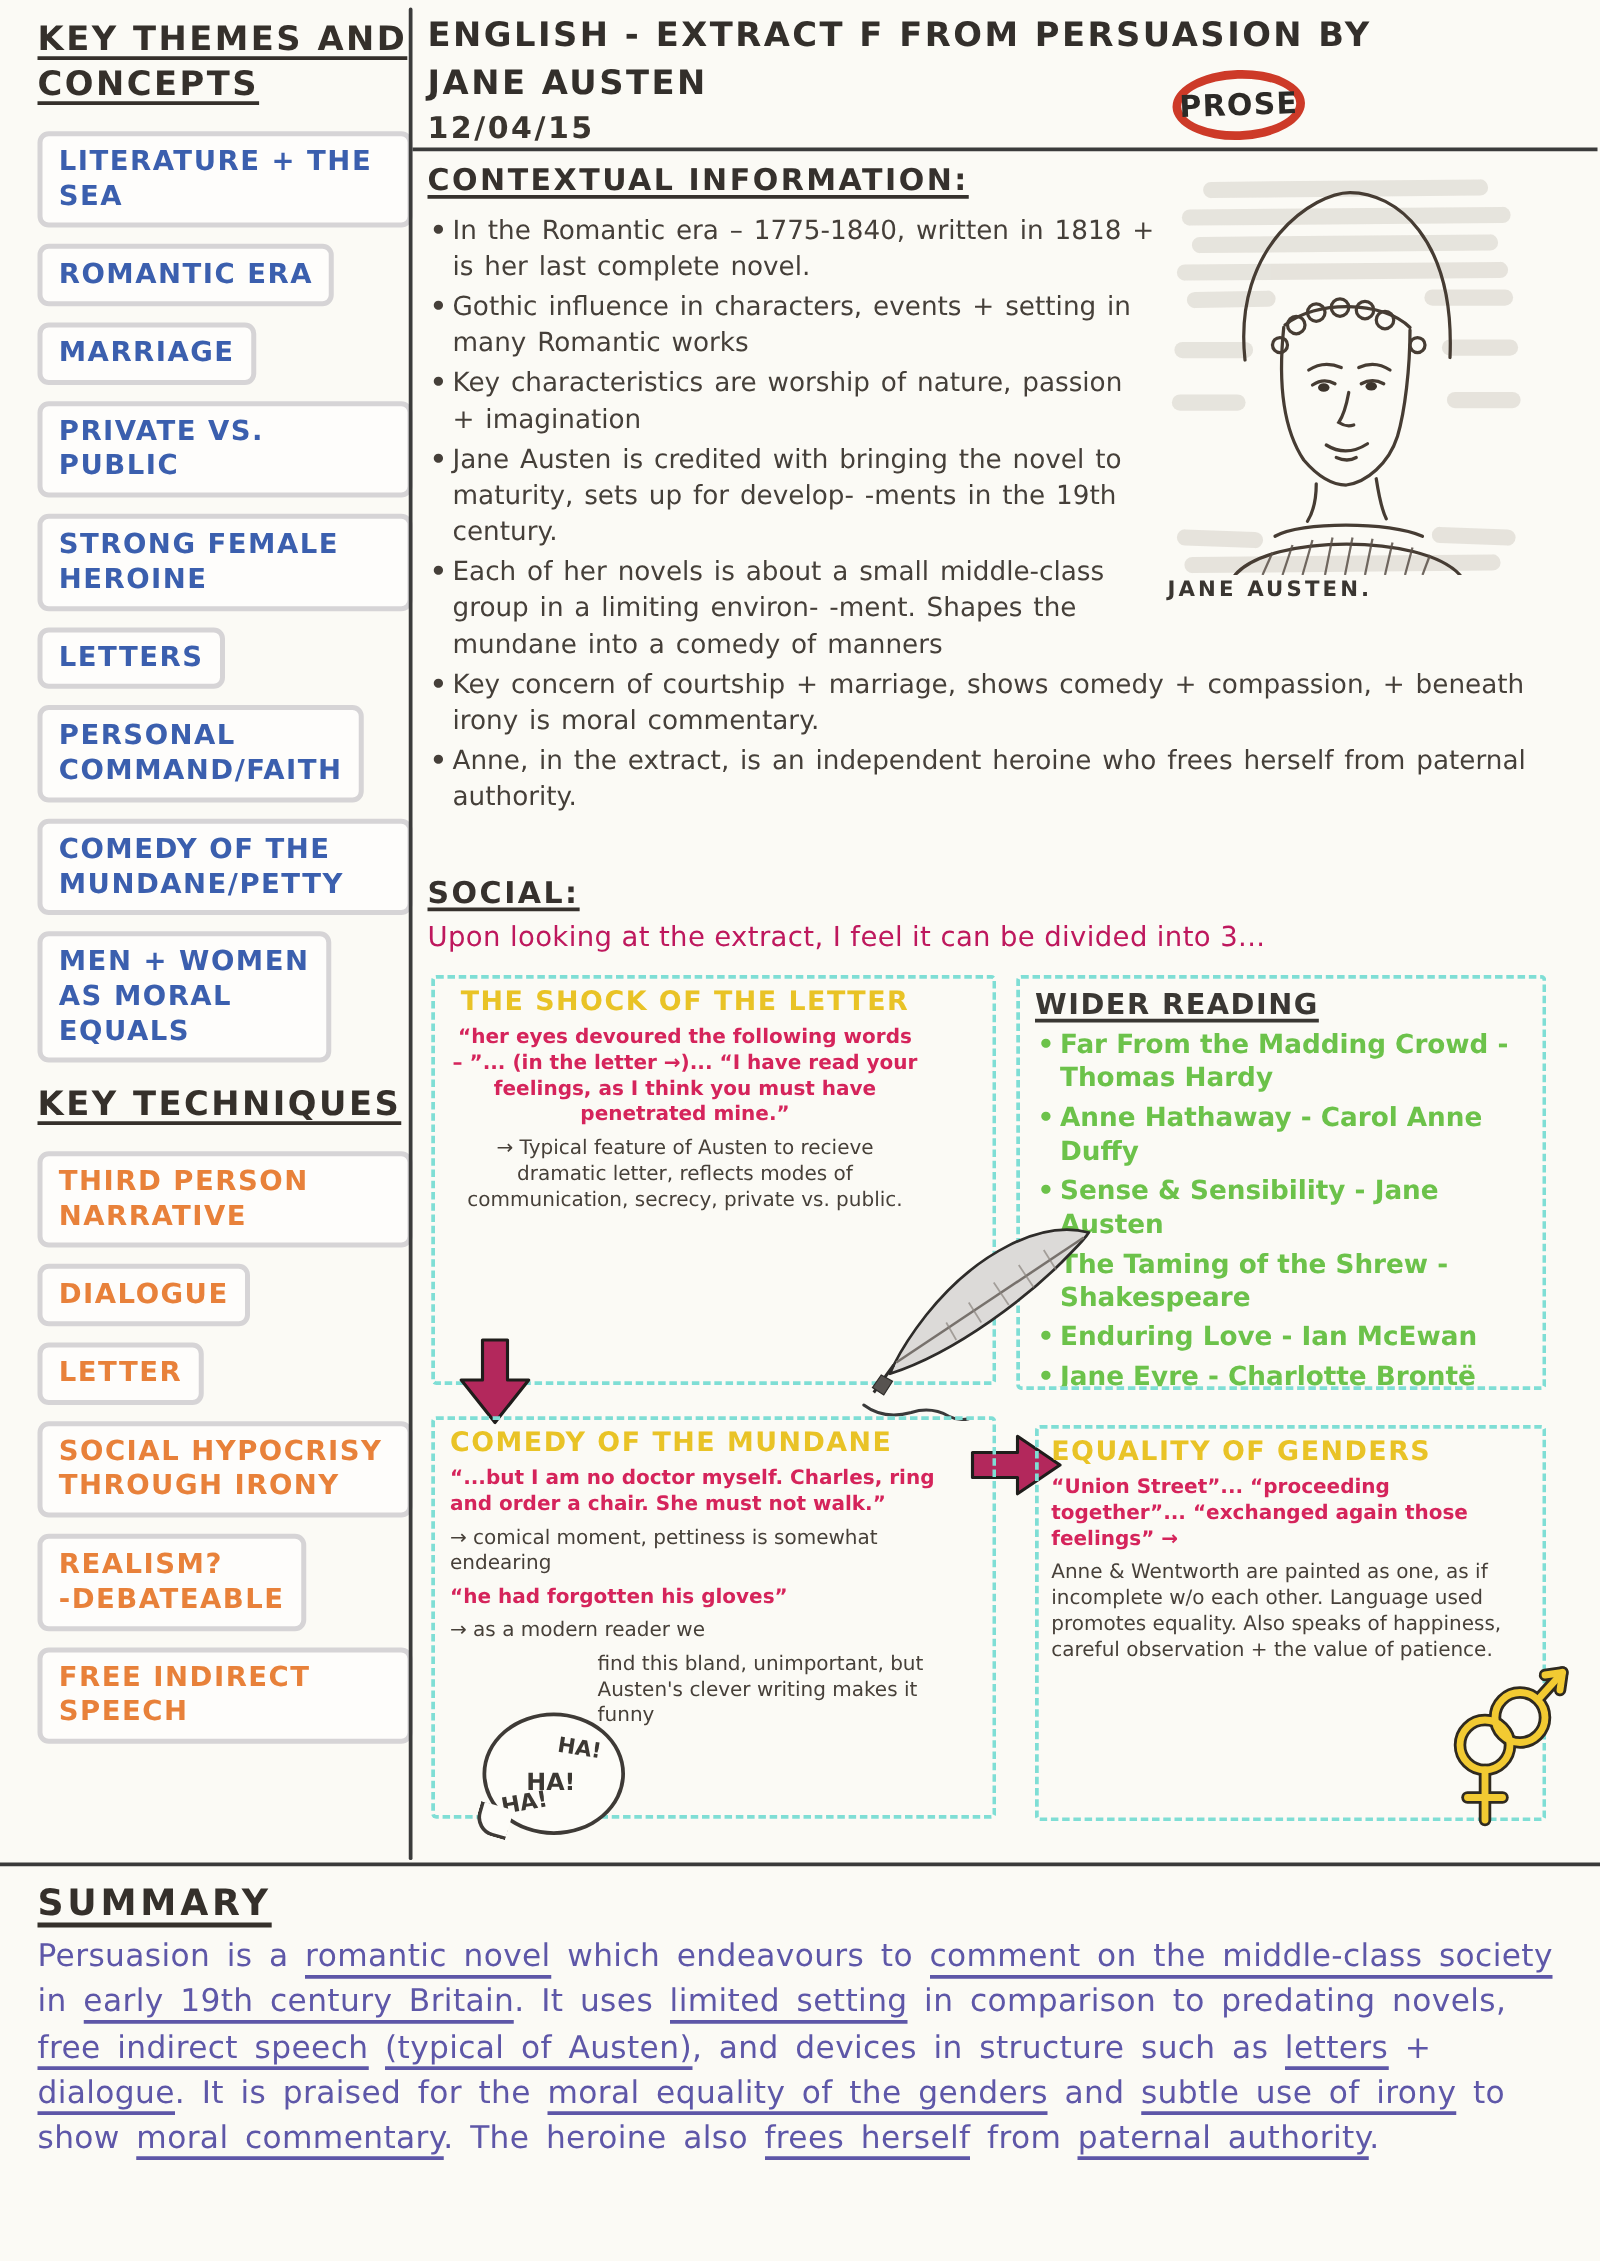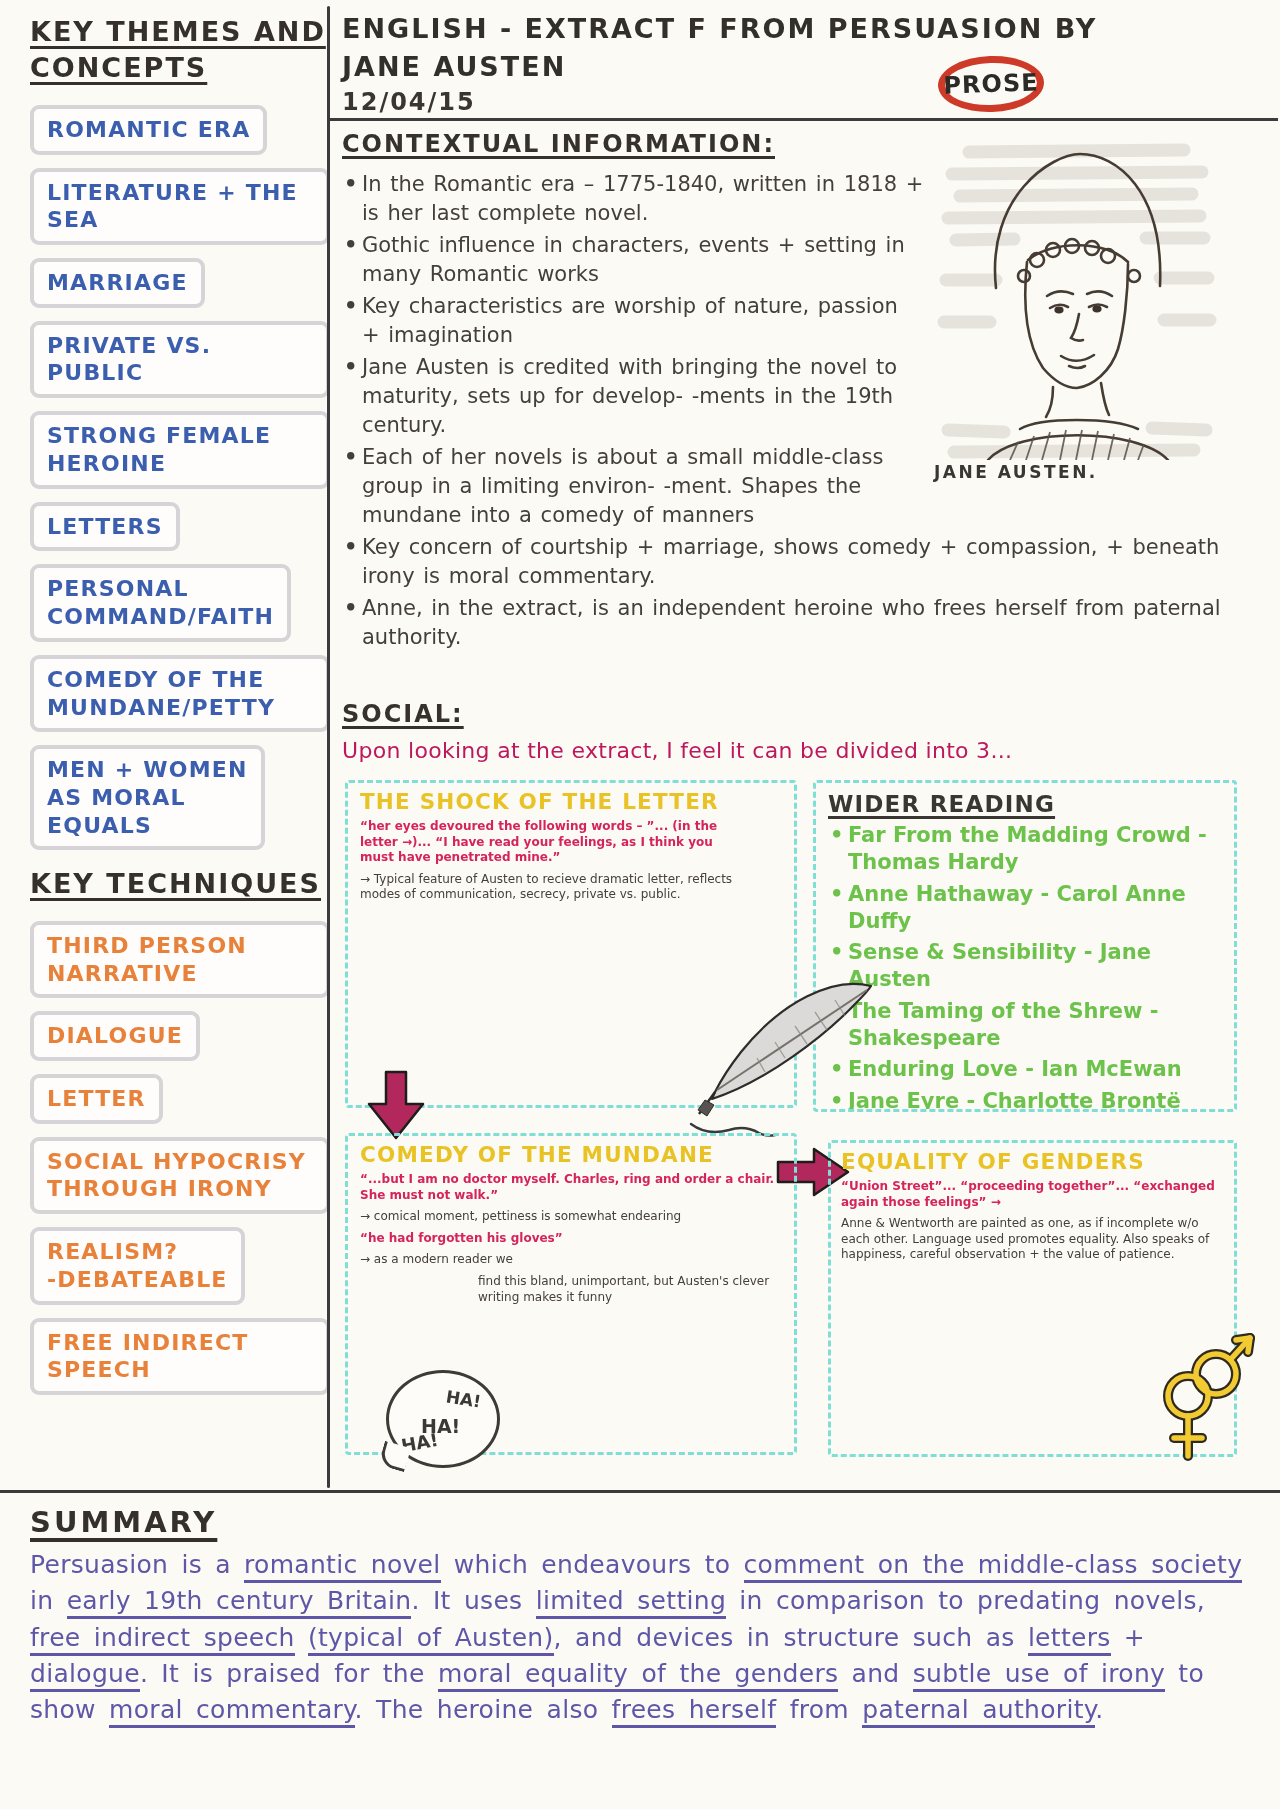--- a/index.html
+++ b/index.html
@@ -43,28 +43,28 @@
   .ctx-li{position:relative;padding-left:20px;font-size:21px;line-height:1.38;font-weight:500;
           color:#453f39;margin-bottom:3px;word-spacing:2px;}
   .ctx-li::before{content:"•";position:absolute;left:2px;top:0;font-weight:700;}
 
   .extract-head{position:absolute;left:12px;top:700px;}
   .extract-intro{position:absolute;left:12px;top:738px;margin:0;font-size:22px;font-weight:500;
                  letter-spacing:.3px;color:#be185d;}
 
   
   .xbox{position:absolute;border:3px dashed var(--teal);border-radius:4px;overflow:hidden;background:transparent;}
-  .box-shock{left:15px;top:780px;width:452px;height:328px;padding:6px 58px 6px 12px;}
+  .box-shock{left:15px;top:780px;width:452px;height:328px;padding:6px 58px 6px 12px;text-align:center;}
   .box-wider{left:483px;top:780px;width:424px;height:332px;padding:8px 12px;}
   .box-comedy{left:15px;top:1133px;width:452px;height:322px;padding:6px 12px;}
   .box-equality{left:498px;top:1140px;width:409px;height:317px;padding:6px 10px;}
   .xbox-title{font-size:21.5px;font-weight:700;letter-spacing:1.2px;margin-bottom:5px;}
   .ytitle{color:var(--yellow);}
   .wtitle{color:#3a3733;font-size:23px;text-decoration:underline;text-decoration-thickness:3px;text-underline-offset:4px;}
-  .seg{font-size:12px;line-height:1.3;margin-bottom:6px;}
+  .seg{font-size:16px;line-height:1.3;margin-bottom:6px;}
   .seg.red{color:var(--red);font-weight:700;}
   .seg.dark{color:#474039;font-weight:500;}
   .seg.indent{margin-left:118px;}
   .wider-list{list-style:none;margin:0;padding:0;}
   .wider-li{position:relative;padding-left:20px;font-size:21px;line-height:1.3;font-weight:600;
             color:var(--green);margin-bottom:4px;}
   .wider-li::before{content:"•";position:absolute;left:2px;top:0;}
 
   
   .arrow-down{position:absolute;left:35px;top:1070px;}
@@ -91,22 +91,22 @@
   .summary-text .u{border-bottom:3px solid var(--purple);padding-bottom:1px;}
 </style>
 </head>
 <body>
 
 <div class="page">
 
   <aside class="sidebar">
     <h2 class="hand-head">KEY THEMES AND CONCEPTS</h2>
     <div id="themes-list">
+        <div class="side-item theme">LITERATURE + THE SEA</div>
         <div class="side-item theme">ROMANTIC ERA</div>
-        <div class="side-item theme">LITERATURE + THE SEA</div>
         <div class="side-item theme">MARRIAGE</div>
         <div class="side-item theme">PRIVATE VS. PUBLIC</div>
         <div class="side-item theme">STRONG FEMALE HEROINE</div>
         <div class="side-item theme">LETTERS</div>
         <div class="side-item theme">PERSONAL
 COMMAND/FAITH</div>
         <div class="side-item theme">COMEDY OF THE MUNDANE/PETTY</div>
         <div class="side-item theme">MEN + WOMEN
 AS MORAL
 EQUALS</div>

